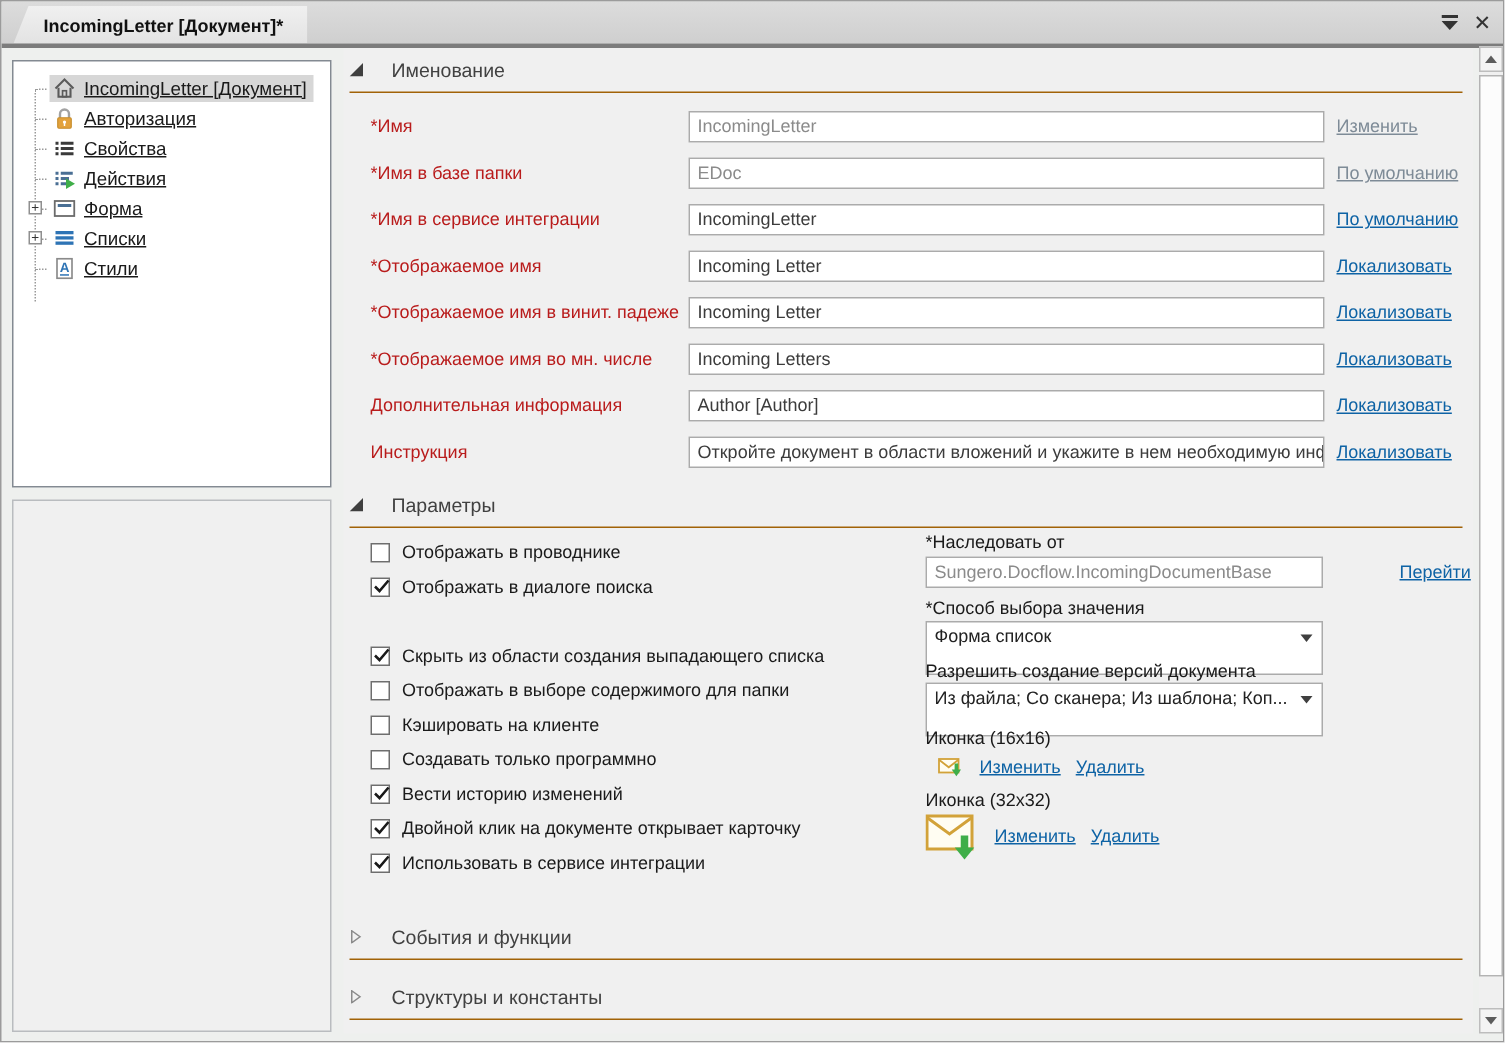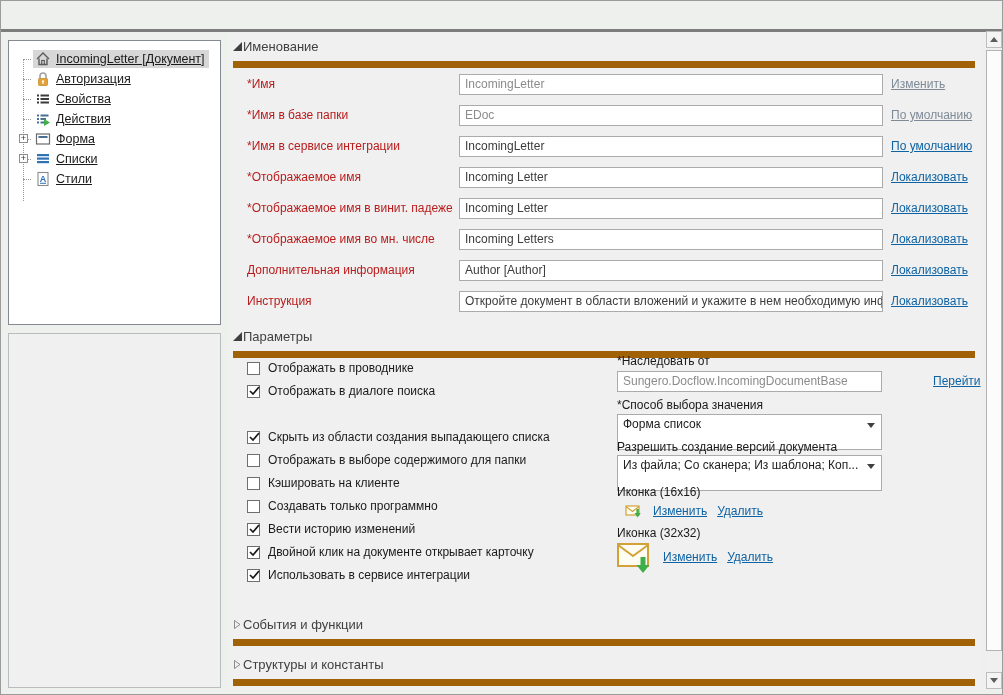--- a/index.html
+++ b/index.html
@@ -36,22 +36,22 @@
               border:1px solid #8f8f8f; z-index:2; display:flex; align-items:center; justify-content:center; }
   .expander::before { content:"+"; font-size:9px; line-height:7px; color:#333; }
   .ticon { width:16px; height:16px; flex:0 0 16px; }
 
   .bottom-panel { position:absolute; left:7px; top:332px; width:213px; height:355px;
                   background:#f0f0f0; border:1px solid #b9bcbf; }
 
   
   .content { position:absolute; left:228px; top:31px; width:753px; height:657px; background:#f0f0f0; }
 
-  .section-header { position:absolute; left:4px; right:7px; display:flex; align-items:center; gap:1px;
-                    padding-bottom:7px; border-bottom:7px solid #a16207; }
+  .section-header { position:absolute; left:4px; right:7px; display:flex; align-items:center; gap:19px;
+                    padding-bottom:7px; border-bottom:1px solid #a16207; }
   .section-title { font-size:13px; color:#414141; }
   .tri { width:9px; height:9px; line-height:0; }
 
   .nrow { position:absolute; left:18px; height:21px; width:725px; }
   .nlabel { position:absolute; left:0; top:0; width:212px; line-height:21px; color:#b91c1c; white-space:nowrap; }
   .ninput { position:absolute; left:212px; top:0; width:424px; height:21px; background:#fff;
             border:1px solid #ababab; padding:0 5px; line-height:19px; color:#3c3c3c;
             white-space:nowrap; overflow:hidden; }
   .ninput.disabled { color:#8b8b8b; }
   .nlink { position:absolute; left:644px; top:0; line-height:21px; }
@@ -83,20 +83,34 @@
   .sbtn.up { top:0; } .sbtn.down { bottom:0; }
   .sarrow-up { width:0;height:0;border-left:4px solid transparent;border-right:4px solid transparent;border-bottom:5px solid #5c5c5c; }
   .sarrow-down { width:0;height:0;border-left:4px solid transparent;border-right:4px solid transparent;border-top:5px solid #5c5c5c; }
   .sthumb { position:absolute; left:0; top:19px; width:16px; height:601px; background:#fcfcfc; border:1px solid #b3b3b3; cursor:grab; }
 </style>
 </head>
 <body>
 
 <div class="window">
 
+  <div class="tabbar">
+    <div class="tab">
+      <span>IncomingLetter [Документ]*</span>
+    </div>
+    <div class="tab-controls">
+      <span class="winmenu-icon">
+        <svg width="11" height="10" viewBox="0 0 11 10">
+            <rect x="0" y="0" width="11" height="2" fill="#333"></rect>
+            <polygon points="0,4 11,4 5.5,10" fill="#333"></polygon>
+          </svg>
+      </span>
+      <span class="close-icon">✕</span>
+    </div>
+  </div>
   <div class="tab-rule"></div>
 
   <div class="tree-panel">
     <div class="tree">
 
       <div class="titem sel">
         <span class="tinner">
           <svg class="ticon" viewBox="0 0 16 16">
               <path d="M2 8 L8 2 L14 8" fill="none" stroke="#5a5a5a" stroke-width="1.4"></path>
               <path d="M4 7.5 V13.5 H12 V7.5" fill="none" stroke="#5a5a5a" stroke-width="1.4"></path>

